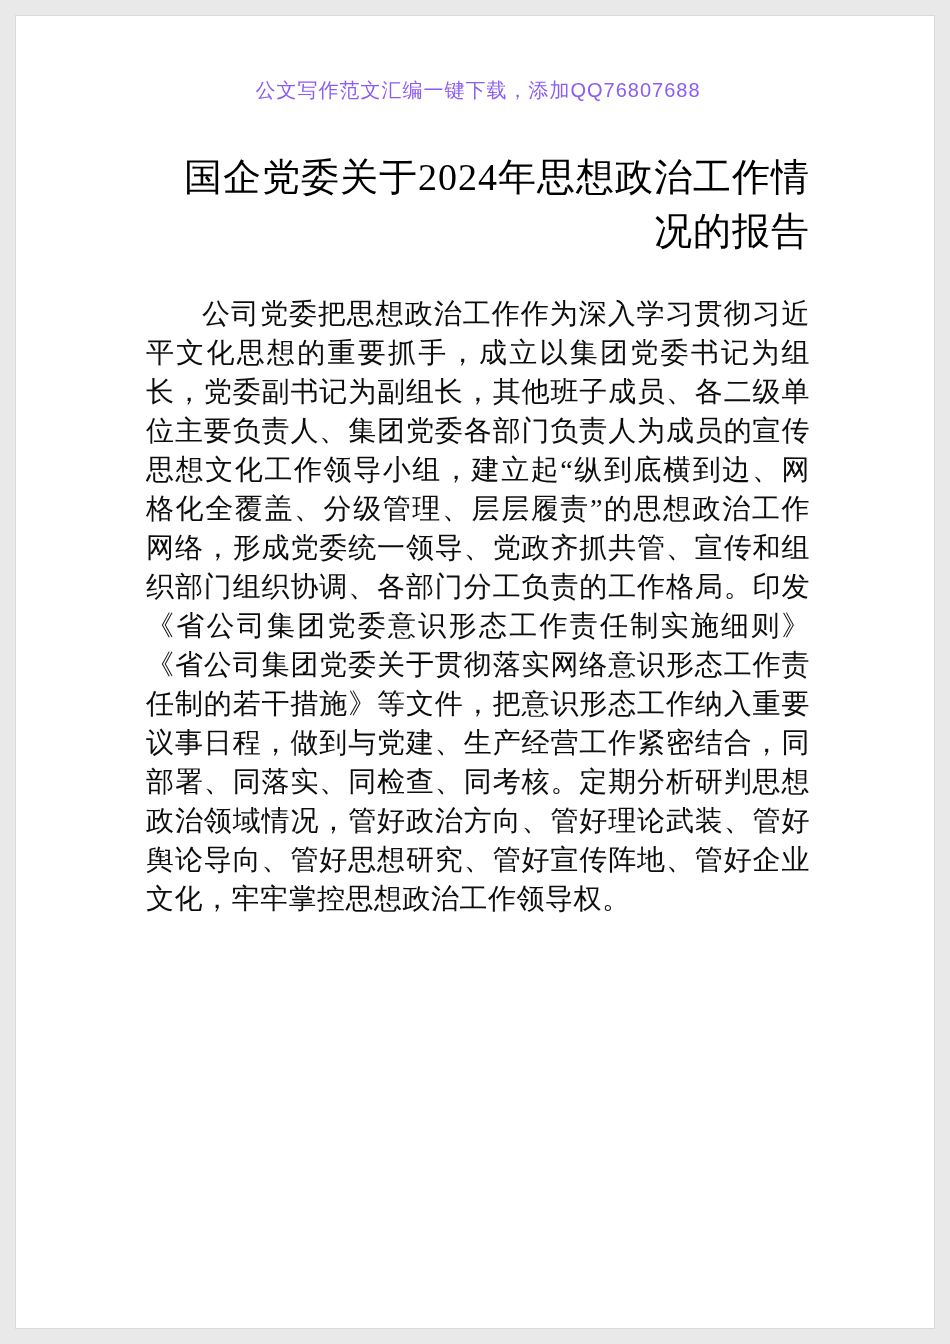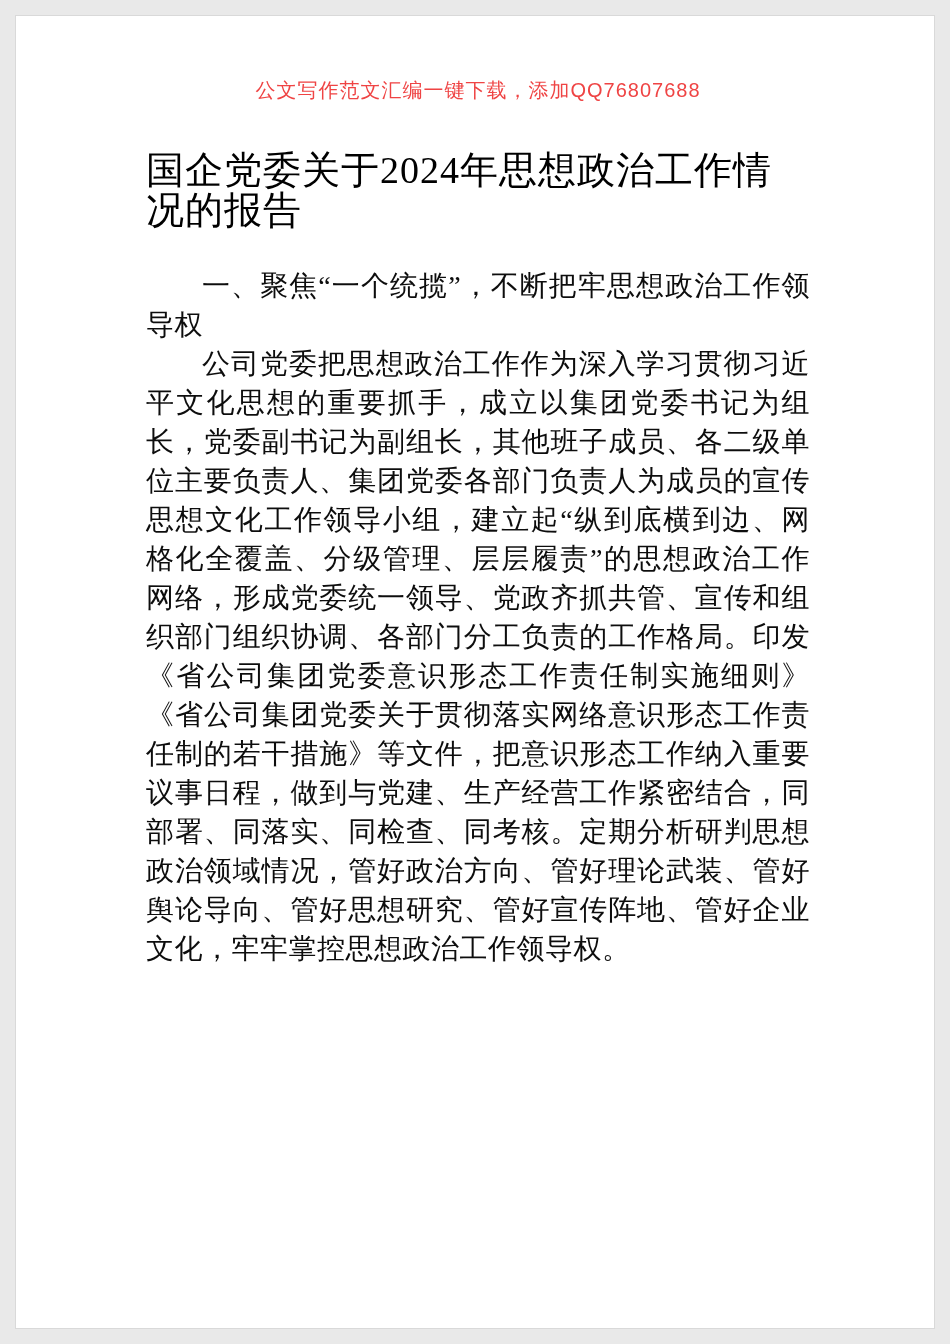--- a/index.html
+++ b/index.html
@@ -16,33 +16,33 @@
   }
   .page {
     width: 100%;
     height: 100%;
     background: #ffffff;
     border: 1px solid #d9d9d9;
     padding: 60px 124px 40px 130px;
     overflow: hidden;
   }
   .notice {
-    color: #ef4444;
+    color: #8b5cf6;
     font-size: 20px;
     line-height: 28px;
     text-align: center;
     letter-spacing: 1px;
     font-family: "Liberation Sans", "DejaVu Sans", sans-serif;
   }
   .doc-title {
     margin-top: 46px;
     font-size: 38px;
     font-weight: 400;
-    line-height: 40px;
-    text-align: left;
+    line-height: 54px;
+    text-align: right;
     color: #000000;
     letter-spacing: 1px;
   }
   .body-text {
     margin-top: 36px;
   }
   .para {
     font-size: 28px;
     line-height: 39px;
     color: #0d0d0d;
@@ -55,18 +55,17 @@
 <body>
 
 <div class="frame">
   <div class="page">
 
     <div class="notice">公文写作范文汇编一键下载，添加QQ76807688</div>
 
     <h1 class="doc-title">国企党委关于2024年思想政治工作情况的报告</h1>
 
     <div class="body-text">
-      <p class="para">一、聚焦“一个统揽”，不断把牢思想政治工作领导权</p>
       <p class="para">公司党委把思想政治工作作为深入学习贯彻习近平文化思想的重要抓手，成立以集团党委书记为组长，党委副书记为副组长，其他班子成员、各二级单位主要负责人、集团党委各部门负责人为成员的宣传思想文化工作领导小组，建立起“纵到底横到边、网格化全覆盖、分级管理、层层履责”的思想政治工作网络，形成党委统一领导、党政齐抓共管、宣传和组织部门组织协调、各部门分工负责的工作格局。印发《省公司集团党委意识形态工作责任制实施细则》《省公司集团党委关于贯彻落实网络意识形态工作责任制的若干措施》等文件，把意识形态工作纳入重要议事日程，做到与党建、生产经营工作紧密结合，同部署、同落实、同检查、同考核。定期分析研判思想政治领域情况，管好政治方向、管好理论武装、管好舆论导向、管好思想研究、管好宣传阵地、管好企业文化，牢牢掌控思想政治工作领导权。</p>
     </div>
 
   </div>
 </div>
 
 </body></html>

